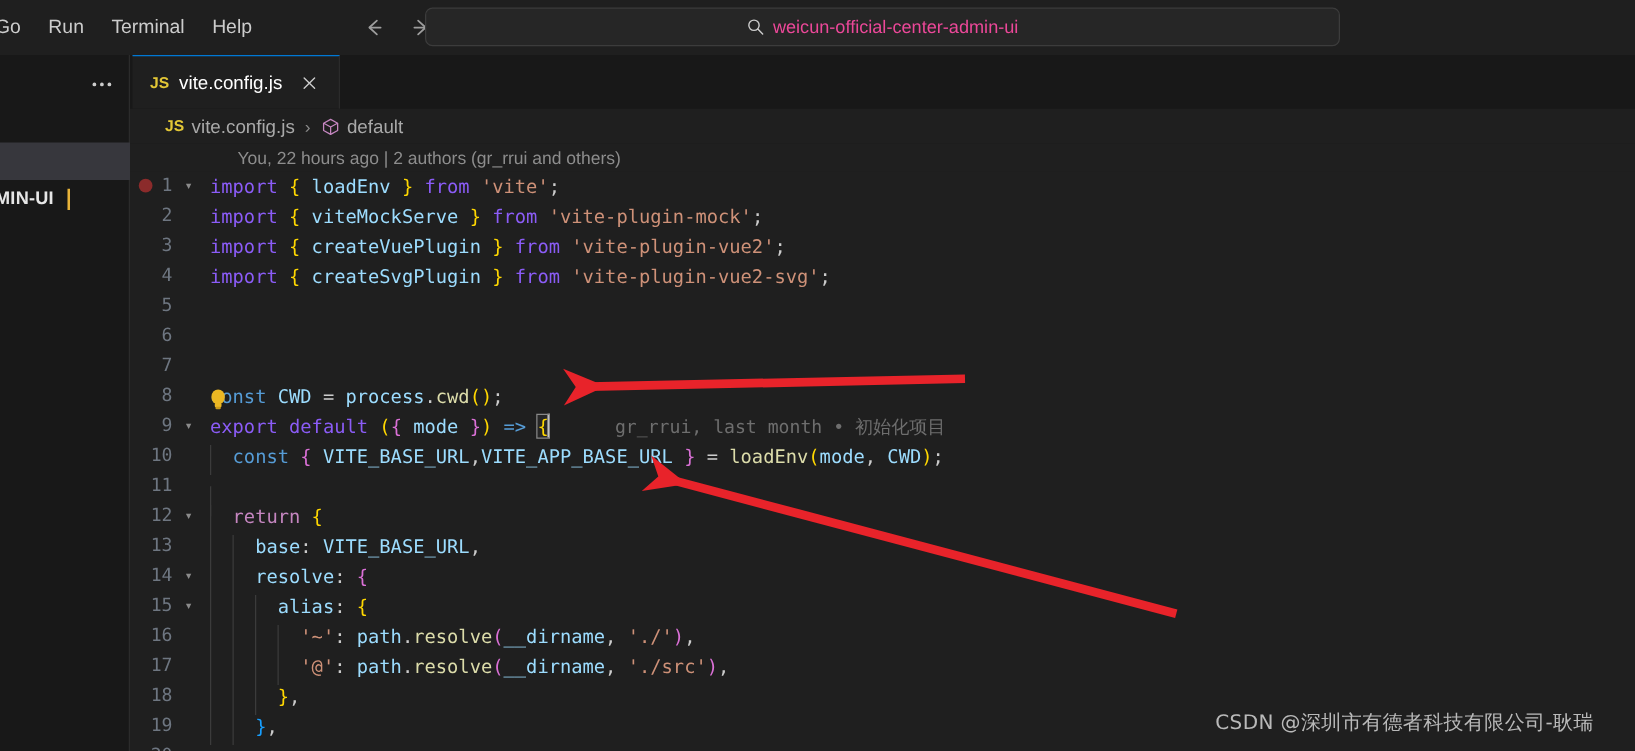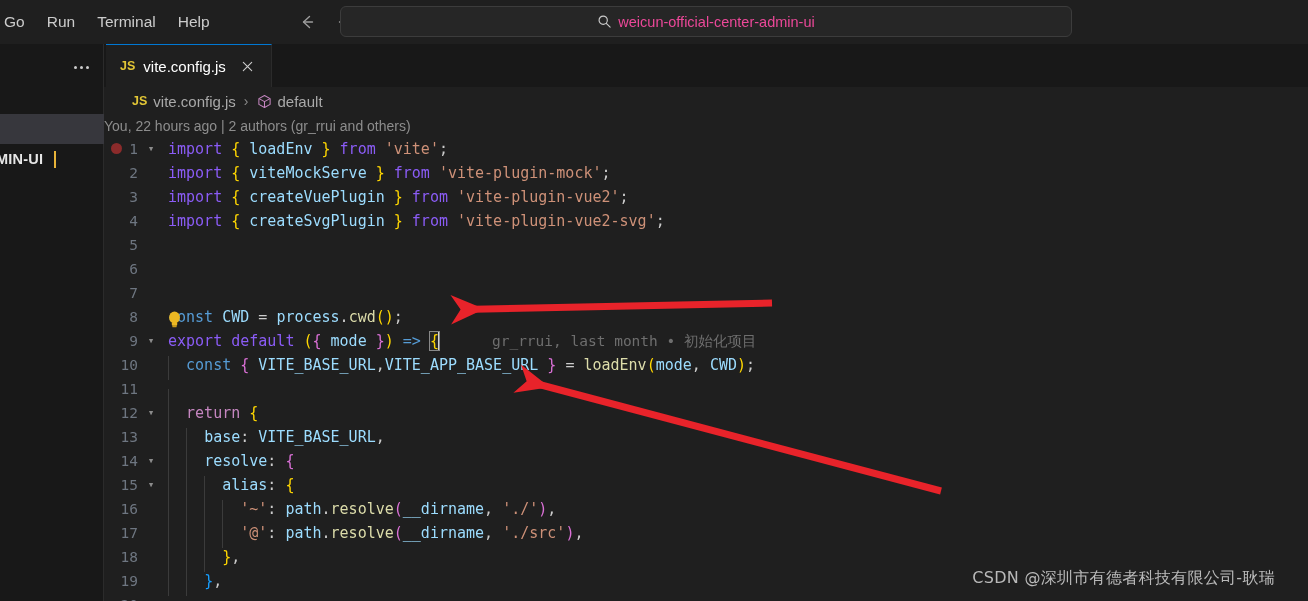--- a/index.html
+++ b/index.html
@@ -9,21 +9,21 @@
     font-family: "Liberation Sans", sans-serif;
     overflow: hidden;
   }
   #root { position: relative; width: 1308px; height: 601px; background: #1f1f1f; }
 
   
   .titlebar {
     position: absolute; left: 0; top: 0; width: 1308px; height: 44px;
     background: #1f1f1f; display: flex; align-items: center;
   }
-  .menubar { display: flex; align-items: center; height: 44px; padding-left: 8px; }
+  .menubar { display: flex; align-items: center; height: 44px; padding-left: 0; }
   .menu-item {
     color: #cccccc; font-size: 15.5px; line-height: 44px;
     padding: 0 11px; white-space: nowrap; cursor: default;
   }
   .menu-item:first-child { padding-left: 0; margin-left: -4px; }
 
   .navbtns { display: flex; align-items: center; margin-left: 74px; gap: 14px; }
   .navbtn { width: 24px; height: 24px; display: flex; align-items: center; justify-content: center; }
   .navbtn svg { display: block; }
 
@@ -85,21 +85,21 @@
     background: #1f1f1f; display: flex; align-items: center; padding-left: 28px; gap: 6px;
   }
   .bc-js { color: #e2c636; font-size: 12.5px; font-weight: 700; }
   .bc-text { color: #a9a9a9; font-size: 15px; }
   .bc-sep { color: #8b8b8b; font-size: 14px; padding: 0 2px; }
   .bc-cube { display: flex; align-items: center; }
 
   
   .blameline {
     position: absolute; left: 104px; top: 115px; width: 1204px; height: 22px;
-    background: #1f1f1f; display: flex; align-items: center; 
+    background: #1f1f1f; display: flex; align-items: center; padding-left: 86px;
   }
   .blame-text { color: #8d8d8d; font-size: 14px; }
 
   
   .editor {
     position: absolute; left: 104px; top: 137px; width: 1204px; height: 464px;
     background: #1f1f1f; overflow: hidden;
   }
   .coderow {
     position: relative; height: 24px; display: flex; align-items: center;

